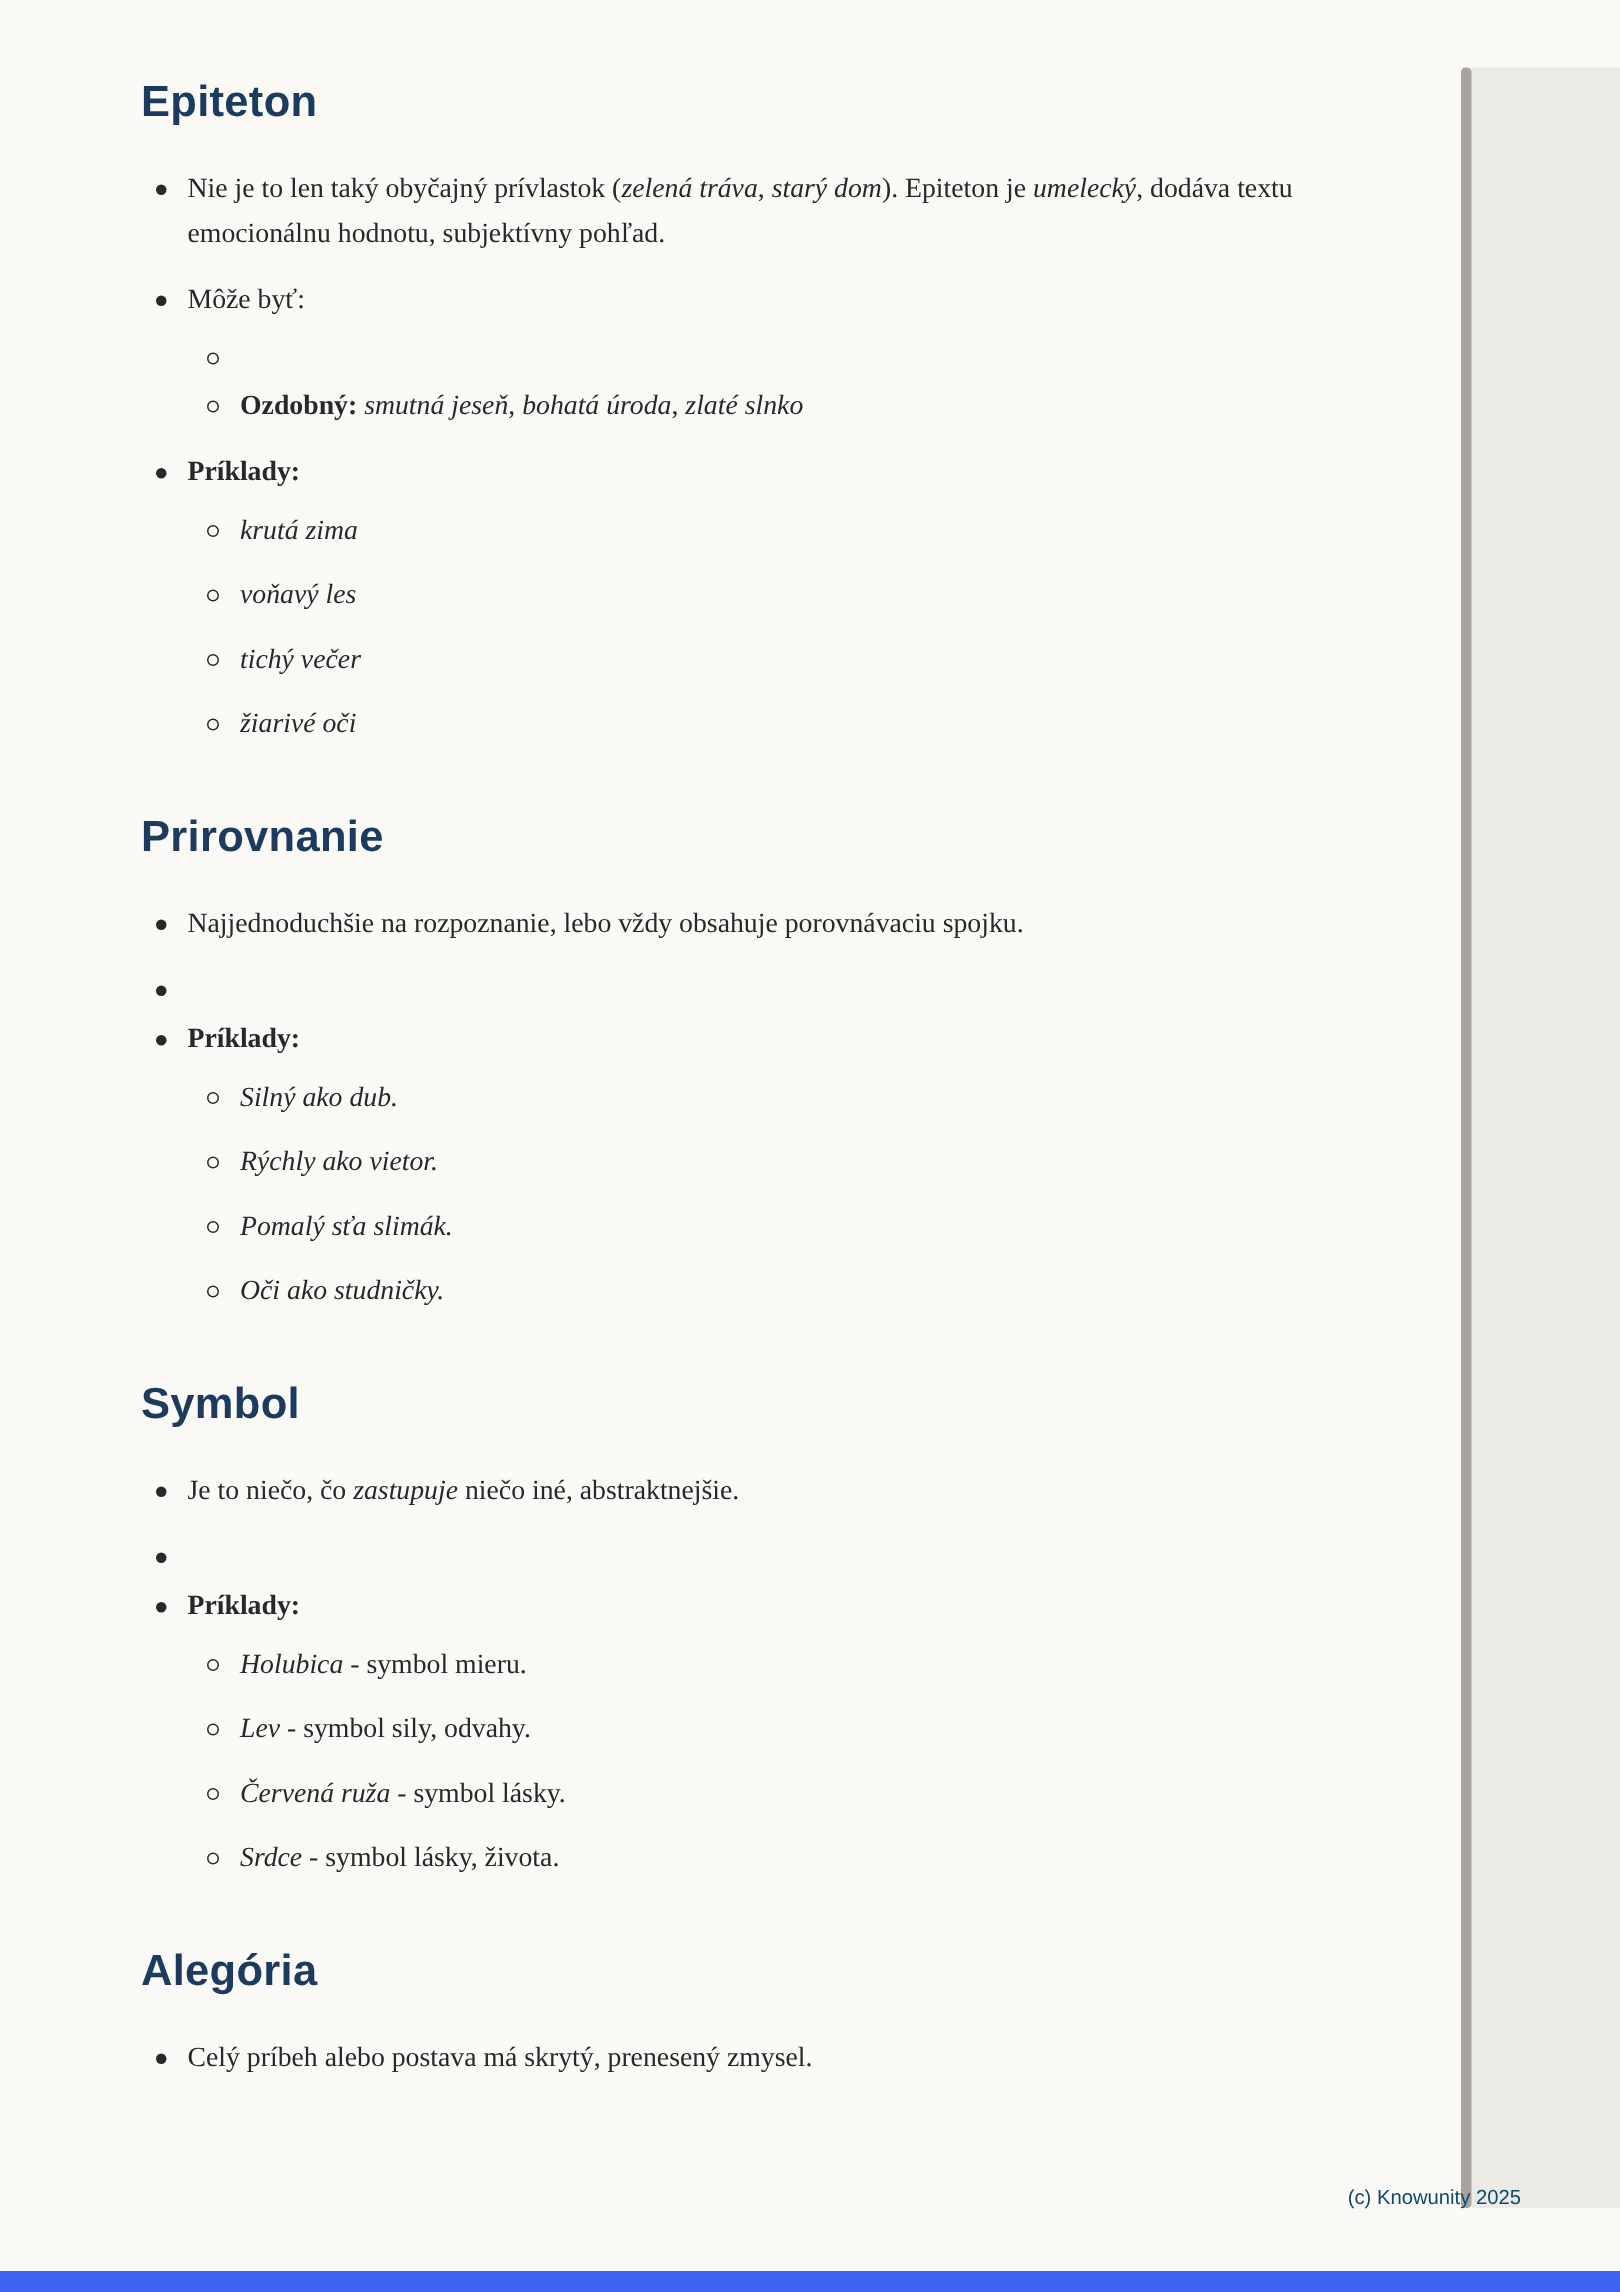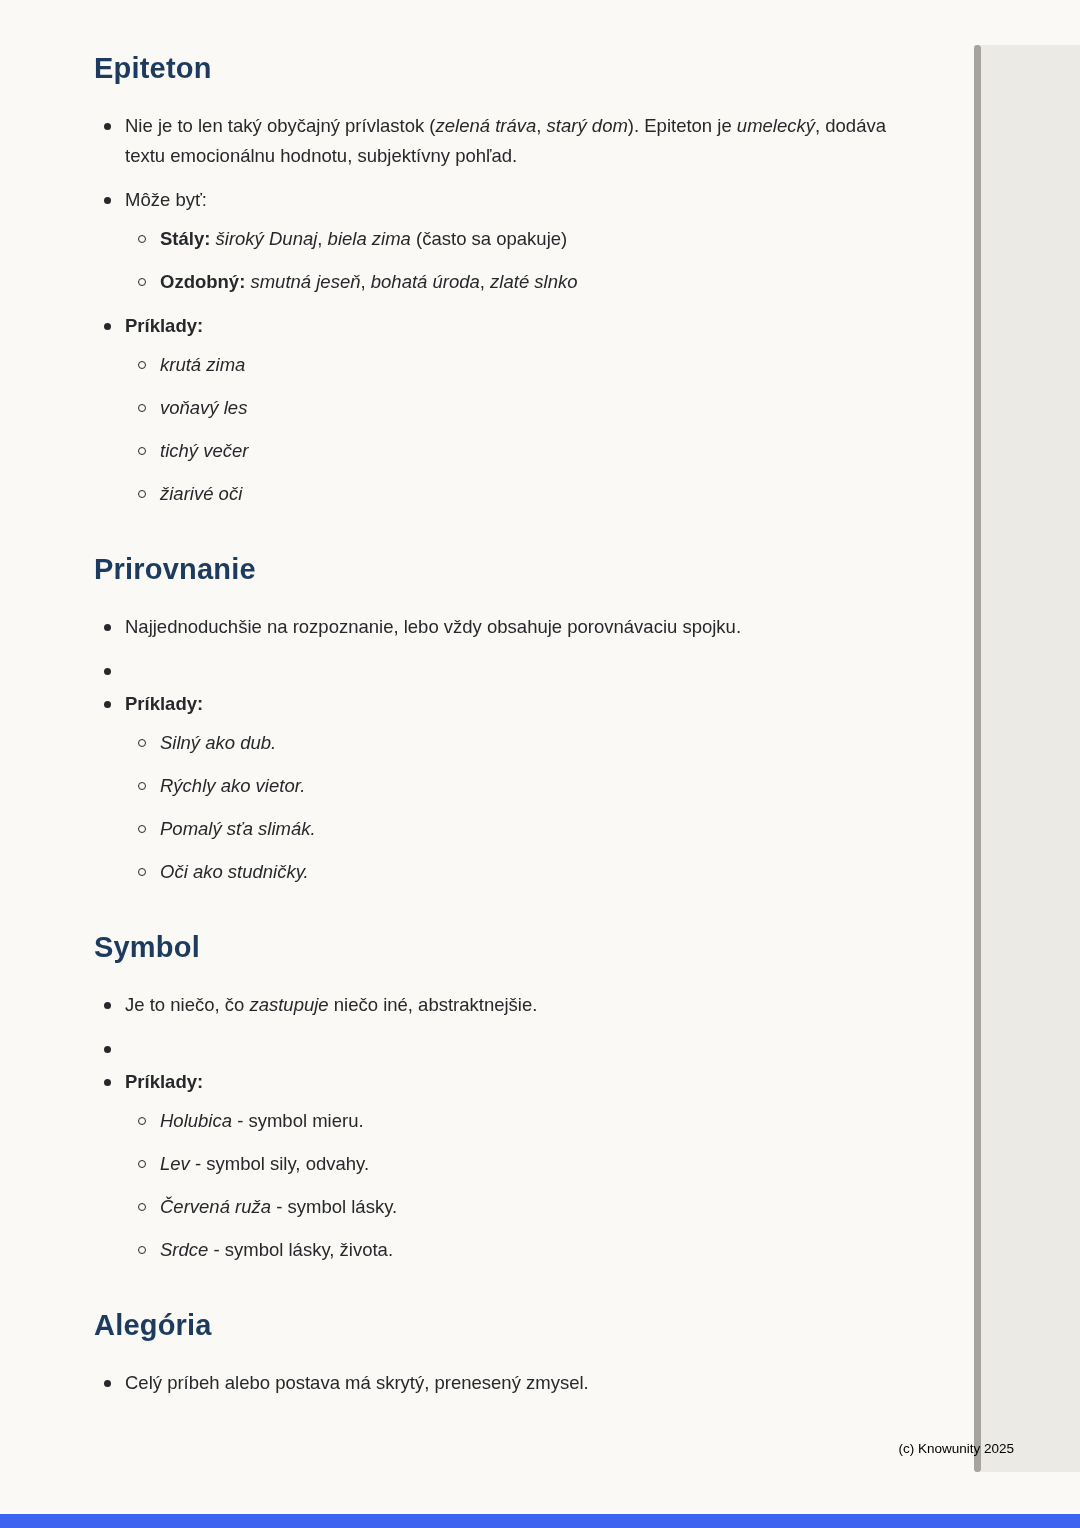--- a/index.html
+++ b/index.html
@@ -22,21 +22,21 @@
   .heading {
     font-size:29px;
     font-weight:700;
     color:#1c3b5f;
     margin:44px 0 26px 0;
     letter-spacing:0.2px;
   }
   section:first-child .heading { margin-top:4px; }
 
   ul.list { list-style:none; }
-  ul.level1 { padding-left:4px; }
+  ul.level1 { padding-left:4px;font-family:Liberation Serif, serif; }
   ul.level2 { padding-left:34px; margin-top:9px; }
 
   li.item { margin-bottom:14px; }
   ul.level2 > li.item { margin-bottom:13px; }
 
   .row { display:flex; align-items:flex-start; }
 
   .marker {
     flex:0 0 auto;
     width:7px; height:7px;
@@ -69,23 +69,23 @@
   .scroll-thumb {
     position:absolute;
     top:45px; right:99px; bottom:56px;
     width:7px;
     background:#a7a49f;
     border-radius:3px;
   }
 
   .footer {
     position:absolute;
-    right:66px; bottom:72px;
+    right:66px; bottom:56px;
     font-size:13.5px;
-    color:#000000;
+    color:#0c4a6e;
     z-index:5;
   }
 
   .accent-bar {
     position:absolute;
     left:0; right:0; bottom:0;
     height:14px;
     background:#3d63f0;
   }
 </style>
@@ -105,21 +105,20 @@
           </li>
           <li class="item">
             <div class="row">
               <span class="marker disc"></span>
               <div class="text"><span class="seg plain">Môže byť:</span></div>
             </div>
             <ul class="list level2">
               <li class="item">
                 <div class="row">
                   <span class="marker circle"></span>
-                  <div class="text"><span class="seg bold">Stály:</span><span class="seg plain"> </span><span class="seg italic">široký Dunaj</span><span class="seg plain">, </span><span class="seg italic">biela zima</span><span class="seg plain"> (často sa opakuje)</span></div>
                 </div>
               </li>
               <li class="item">
                 <div class="row">
                   <span class="marker circle"></span>
                   <div class="text"><span class="seg bold">Ozdobný:</span><span class="seg plain"> </span><span class="seg italic">smutná jeseň</span><span class="seg plain">, </span><span class="seg italic">bohatá úroda</span><span class="seg plain">, </span><span class="seg italic">zlaté slnko</span></div>
                 </div>
               </li>
             </ul>
           </li>

